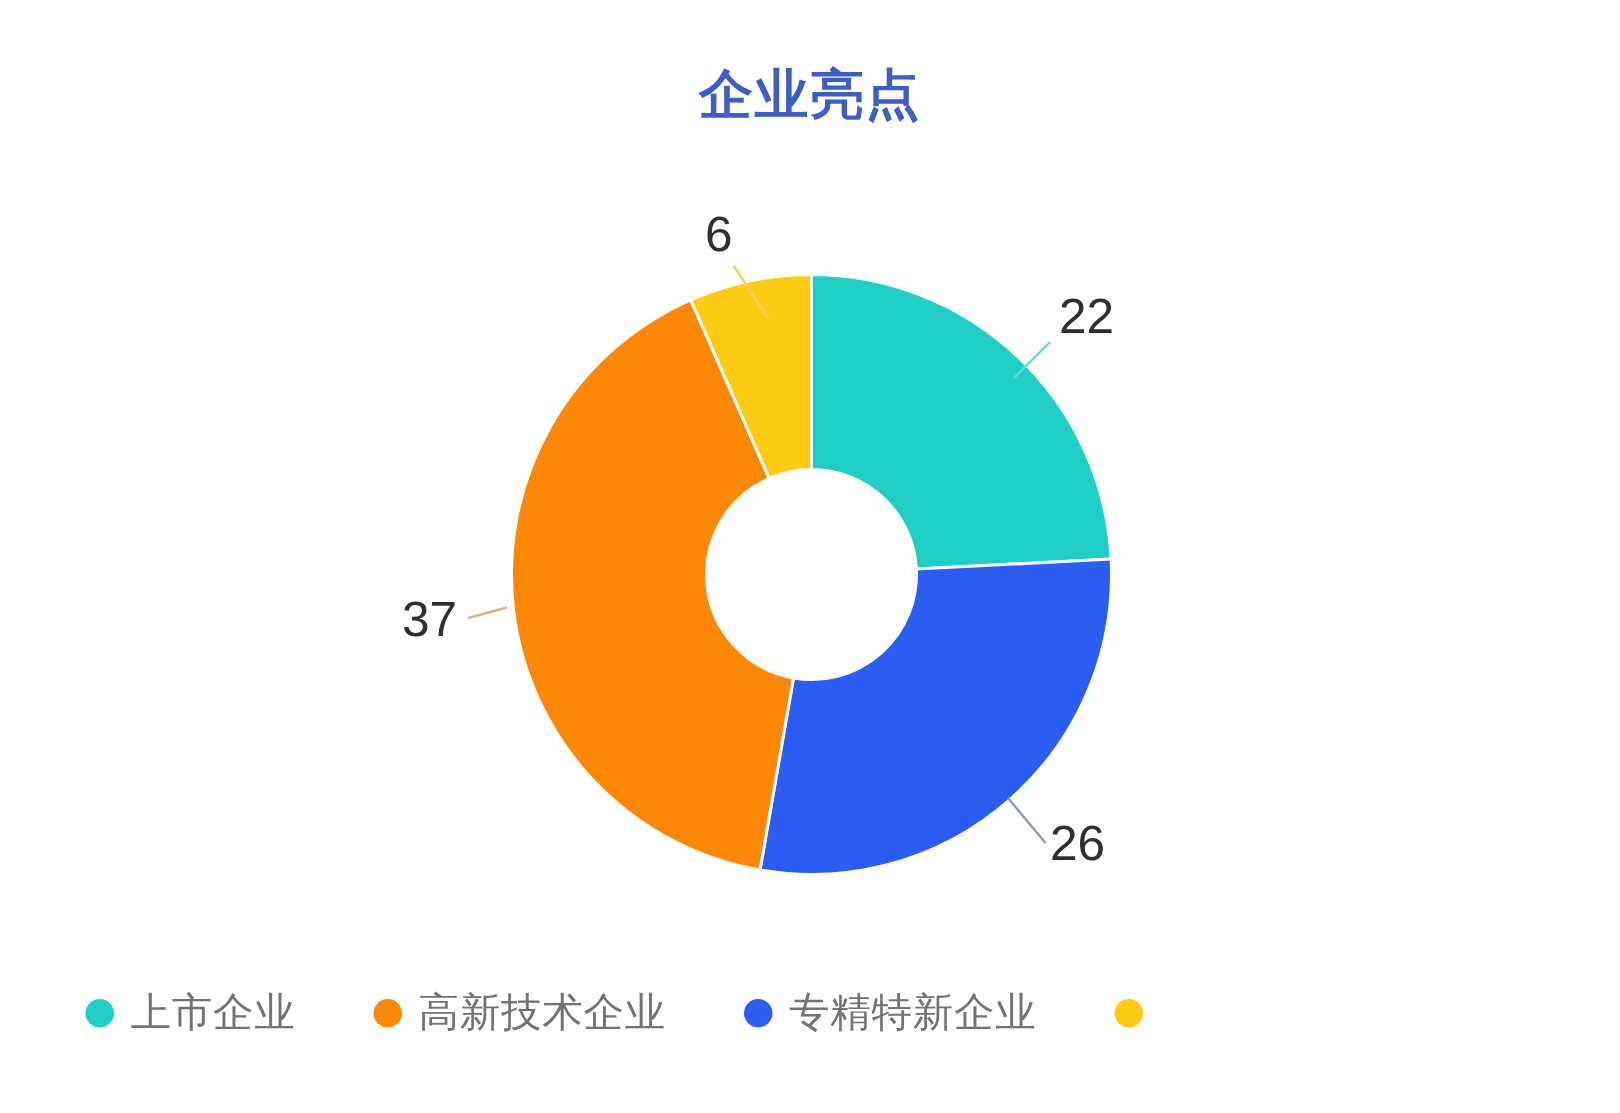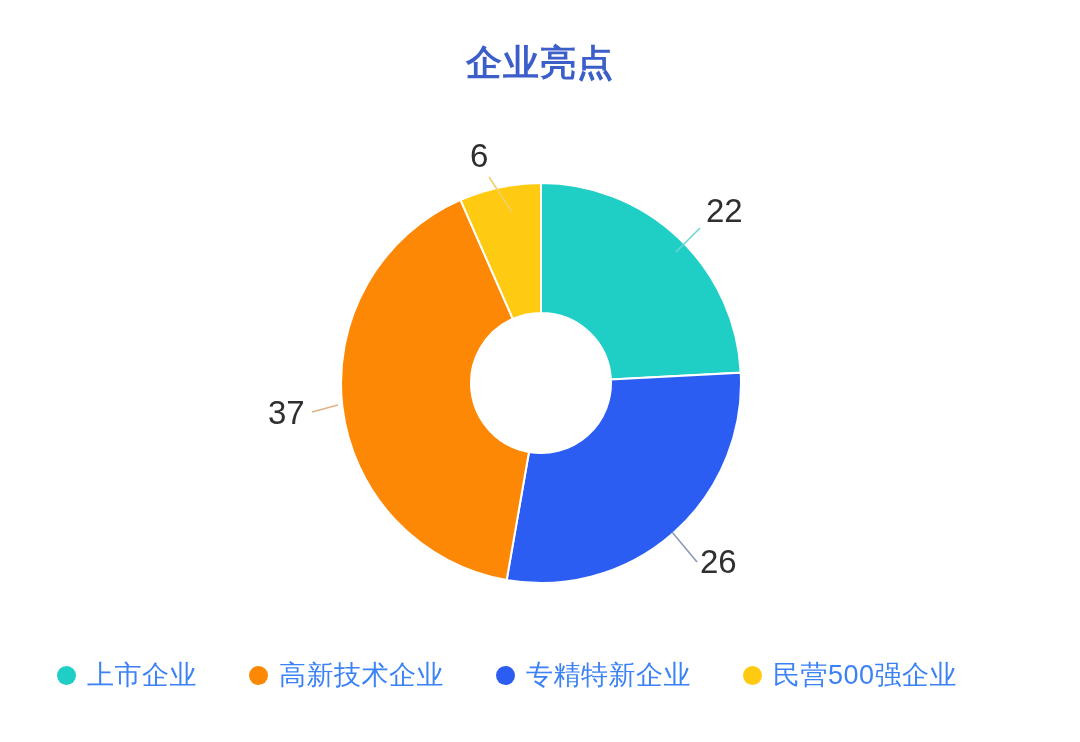--- a/index.html
+++ b/index.html
@@ -84,21 +84,21 @@
   }
   .legend-swatch {
     width: 19px;
     height: 19px;
     border-radius: 50%;
     margin-right: 11px;
     flex: 0 0 auto;
   }
   .legend-label {
     font-size: 27px;
-    color: #3b82f6;
+    color: #737373;
     line-height: 32px;
     letter-spacing: 0.5px;
   }
 </style>
 </head>
 <body>
 
 <div id="chart-root">
 
   <div class="chart-title">企业亮点</div>
@@ -134,17 +134,16 @@
       <div class="legend-item">
         <span class="legend-swatch" style="background: rgb(252, 136, 6);"></span>
         <span class="legend-label">高新技术企业</span>
       </div>
       <div class="legend-item">
         <span class="legend-swatch" style="background: rgb(43, 93, 242);"></span>
         <span class="legend-label">专精特新企业</span>
       </div>
       <div class="legend-item">
         <span class="legend-swatch" style="background: rgb(255, 203, 18);"></span>
-        <span class="legend-label">民营500强企业</span>
       </div>
     </div>
 
 </div>
 
 </body></html>

